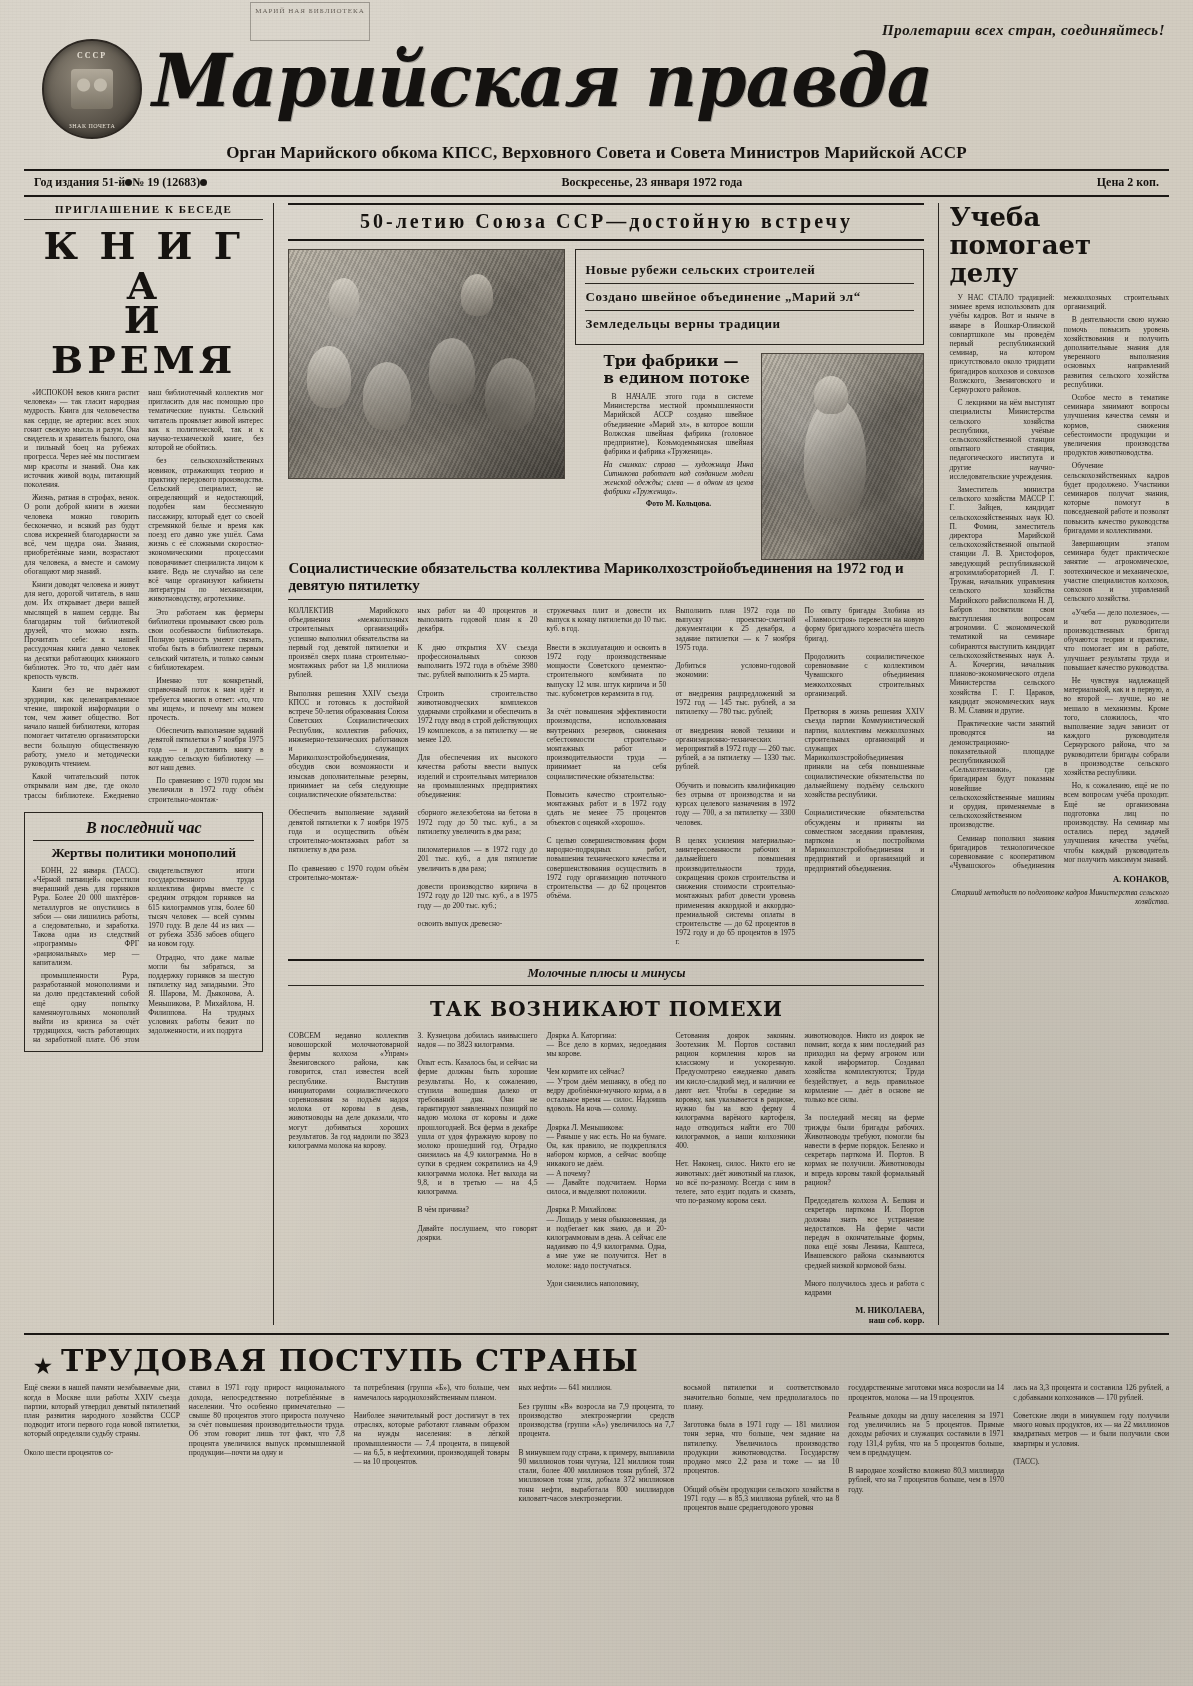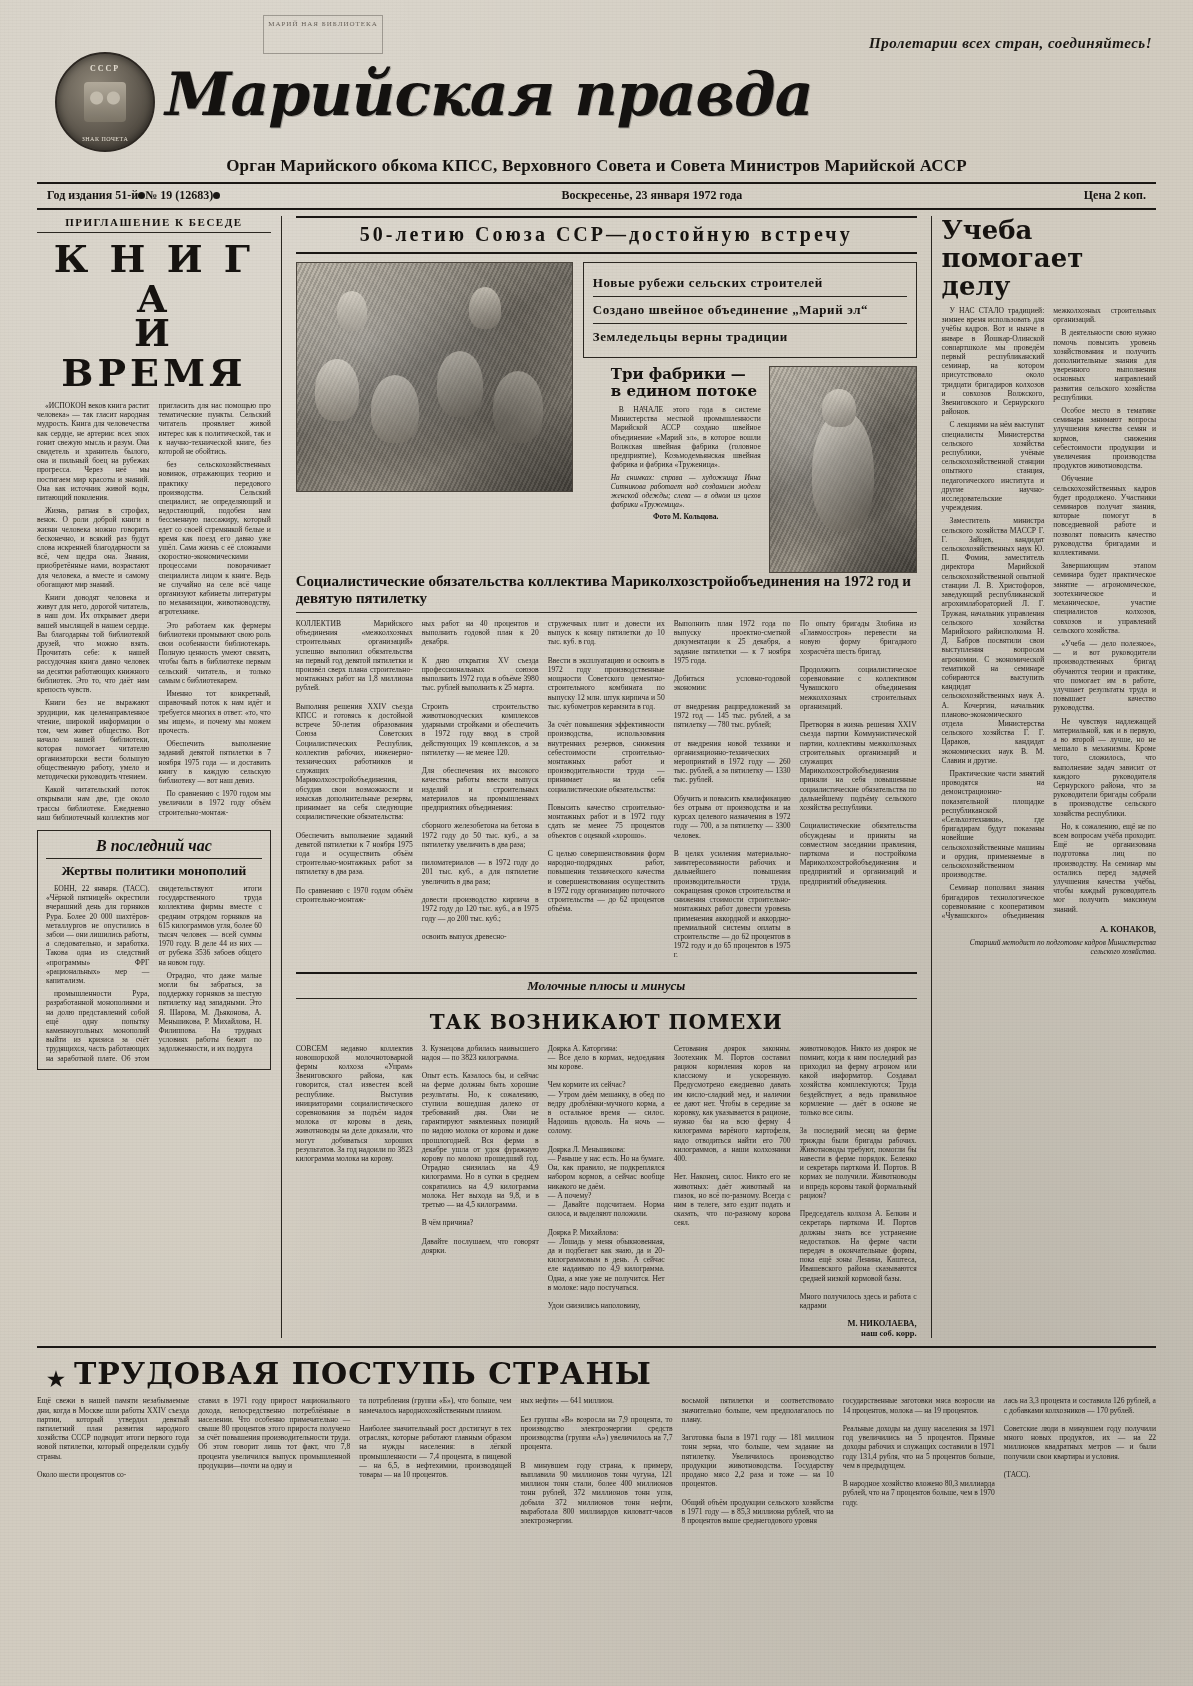--- a/index.html
+++ b/index.html
@@ -10,21 +10,21 @@
     color:#161310;
     overflow:hidden;
   }
   .page{
     position:relative;
     width:1193px;height:1686px;
     background:
       radial-gradient(ellipse at 20% 10%, rgba(255,255,255,.22), rgba(0,0,0,0) 60%),
       radial-gradient(ellipse at 85% 85%, rgba(0,0,0,.10), rgba(0,0,0,0) 55%),
       #d2ccc0;
-    padding:13px;
+    padding:0;
     box-sizing:border-box;
   }
   .grain{
     position:absolute;inset:0;
     background-image:
       repeating-linear-gradient(0deg, rgba(0,0,0,.035) 0 1px, rgba(255,255,255,0) 1px 3px),
       repeating-linear-gradient(90deg, rgba(0,0,0,.02) 0 1px, rgba(255,255,255,0) 1px 4px);
     pointer-events:none;
     opacity:.5;
   }
@@ -63,21 +63,21 @@
     width:42px;height:40px;
     background:
       radial-gradient(circle at 30% 40%, #c9c2b3 0 6px, rgba(0,0,0,0) 7px),
       radial-gradient(circle at 70% 40%, #c9c2b3 0 6px, rgba(0,0,0,0) 7px),
       linear-gradient(#b6ae9f,#7d7668);
     border-radius:4px;opacity:.9;
   }
   .title{
     font-family:"DejaVu Serif", serif;
     font-weight:bold;font-style:italic;
-    font-size:60px;line-height:96px;
+    font-size:72px;line-height:96px;
     letter-spacing:-1px;
     color:#141210;
     text-shadow:1px 1px 0 rgba(0,0,0,.25);
     white-space:nowrap;
   }
   .subtitle{
     text-align:center;font-weight:bold;font-size:17px;letter-spacing:.2px;
     margin:4px 0 6px 0;
   }
   .issue-bar{

